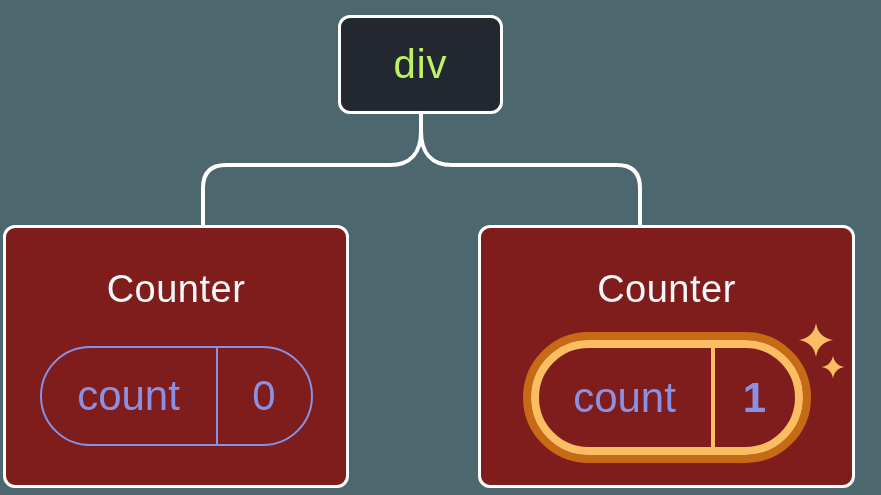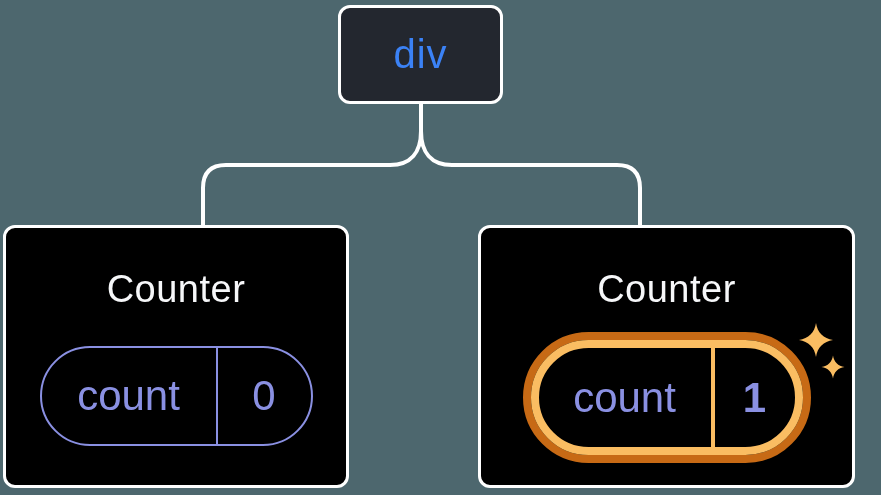--- a/index.html
+++ b/index.html
@@ -23,29 +23,29 @@
     position: absolute;
     background: #23272F;
     border: 3px solid #FFFFFF;
     border-radius: 12px;
     box-sizing: border-box;
     display: flex;
     align-items: center;
     justify-content: center;
   }
   .root-node {
-    left: 338px; top: 5px;
+    left: 338px; top: 15px;
     width: 165px; height: 99px;
-    color: #3b82f6;
+    color: #bef264;
     font-size: 40px;
     letter-spacing: 1px;
   }
   .component-card {
     position: absolute;
-    background: #000000;
+    background: #7f1d1d;
     border: 3px solid #FFFFFF;
     border-radius: 12px;
     box-sizing: border-box;
     display: flex;
     flex-direction: column;
     align-items: center;
   }
   .card-left  { left: 3px;   top: 225px; width: 346px; height: 263px; }
   .card-right { left: 478px; top: 225px; width: 377px; height: 263px; }
   .component-title {

